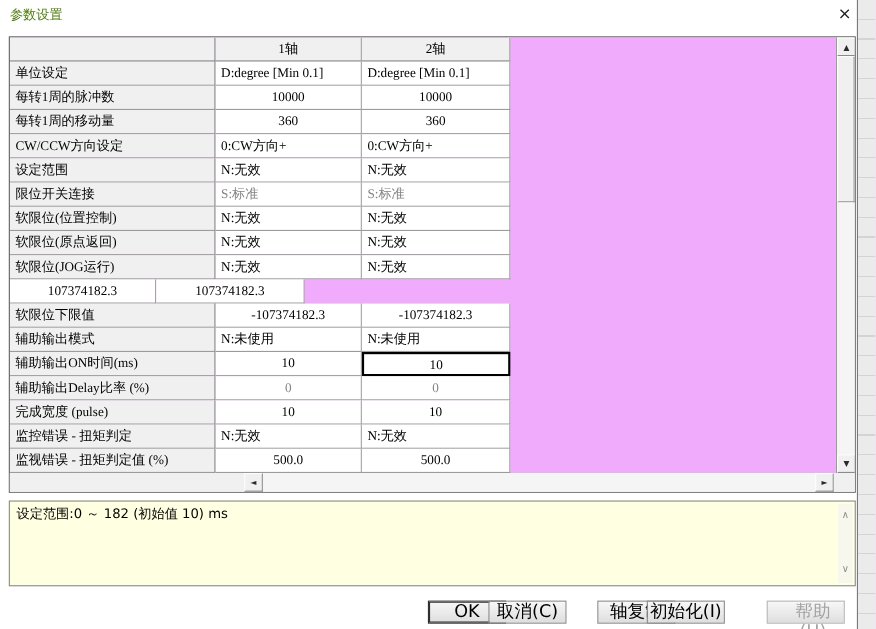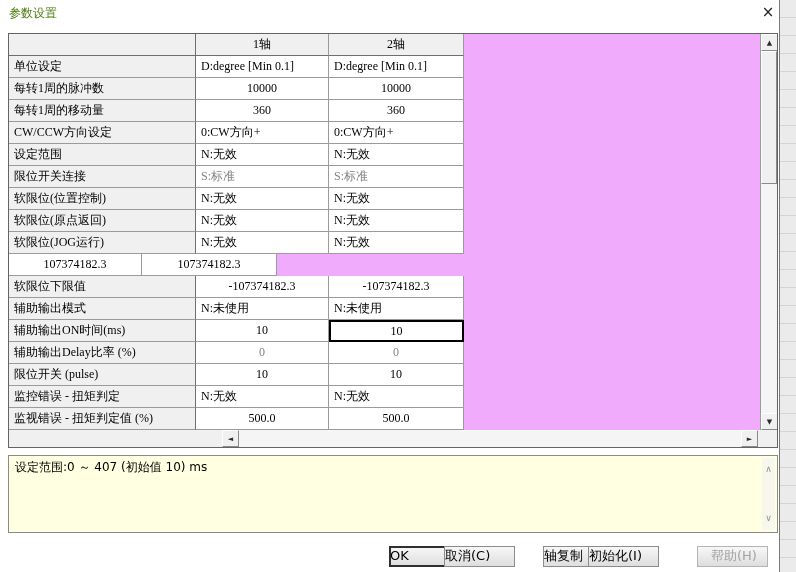--- a/index.html
+++ b/index.html
@@ -71,22 +71,22 @@
   #help-scroll{
     position:absolute;top:2px;right:2px;bottom:2px;width:13px;
     background:#f7f7ee;display:flex;flex-direction:column;
     justify-content:space-between;align-items:center;
     font-size:9px;color:#8f8f8f;padding:4px 0;box-sizing:border-box;
   }
   
   .btn{
     position:absolute;top:546px;width:71px;height:21px;box-sizing:border-box;
     background:linear-gradient(#f7f7f7,#dedede);
-    border:1px solid #8c8c8c;line-height:18px;
-    font-size:13px;color:#000;cursor:pointer;
+    border:1px solid #8c8c8c;text-align:center;line-height:18px;
+    font-size:16px;color:#000;cursor:pointer;
   }
   #btn-ok{left:389px;border:1px solid #2f2f2f;box-shadow:inset 0 0 0 1px #2f2f2f;}
   #btn-cancel{left:444px;}
   #btn-axiscopy{left:543px;}
   #btn-init{left:588px;}
   #btn-help{left:697px;color:#a3a3a3;border-color:#b4b4b4;cursor:default;padding-left:13px;}
 </style>
 </head>
 <body>
 
@@ -167,21 +167,21 @@
           <div class="cell label-cell">辅助输出ON时间(ms)</div>
           <div class="cell v1-cell align-right">10</div>
           <div class="cell v2-cell align-right selected-cell">10</div>
         </div>
         <div class="grid-row">
           <div class="cell label-cell">辅助输出Delay比率 (%)</div>
           <div class="cell v1-cell align-right disabled-text">0</div>
           <div class="cell v2-cell align-right disabled-text">0</div>
         </div>
         <div class="grid-row">
-          <div class="cell label-cell">限位开关 (pulse)</div>
+          <div class="cell label-cell">完成宽度 (pulse)</div>
           <div class="cell v1-cell align-right">10</div>
           <div class="cell v2-cell align-right">10</div>
         </div>
         <div class="grid-row">
           <div class="cell label-cell">监控错误 - 扭矩判定</div>
           <div class="cell v1-cell">N:无效</div>
           <div class="cell v2-cell">N:无效</div>
         </div>
         <div class="grid-row">
           <div class="cell label-cell">监视错误 - 扭矩判定值 (%)</div>
@@ -199,21 +199,21 @@
   <div id="hscroll">
     <div id="hscroll-spacer"></div>
     <div class="sb-btn">◄</div>
     <div id="hscroll-track"></div>
     <div class="sb-btn">►</div>
     <div id="hscroll-corner"></div>
   </div>
 </div>
 
 <div id="help-panel">
-  <div>设定范围:0 ～ 407 (初始值 10) ms</div>
+  <div>设定范围:0 ～ 182 (初始值 10) ms</div>
   <div id="help-scroll">
     <span>∧</span>
     <span>∨</span>
   </div>
 </div>
 
 <div class="btn" id="btn-ok">OK</div>
 <div class="btn" id="btn-cancel">取消(C)</div>
 <div class="btn" id="btn-axiscopy">轴复制</div>
 <div class="btn" id="btn-init">初始化(I)</div>

